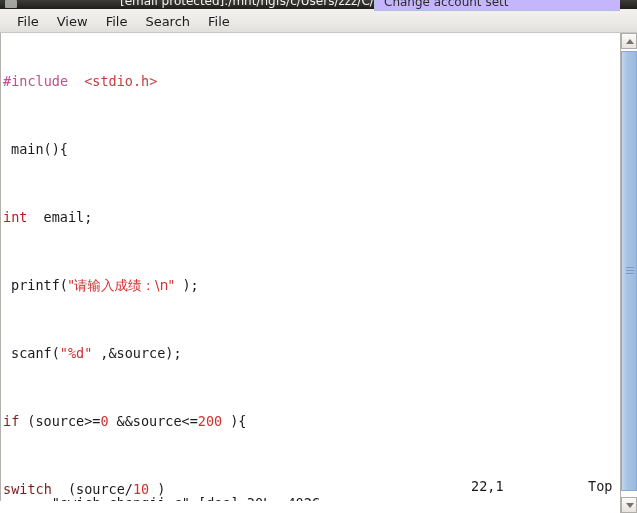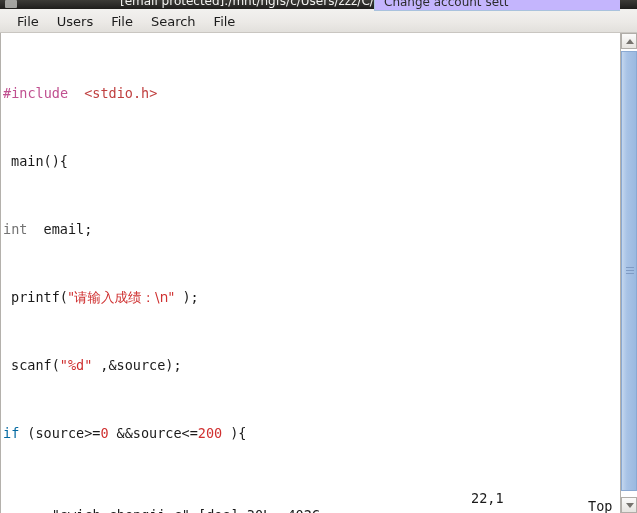--- a/index.html
+++ b/index.html
@@ -103,21 +103,21 @@
     color: #1c1c1c;
     padding: 2px 9px 3px 9px;
     cursor: default;
     white-space: nowrap;
     font-family: "DejaVu Sans", "Liberation Sans", sans-serif;
   }
 
   
   .terminal {
     position: absolute;
-    left: 0; top: 33px;
+    left: 0; top: 21px;
     width: 620px;
     height: 480px;
     background: #ffffff;
     border-left: 1px solid #b4b1ac;
     box-sizing: border-box;
     overflow: hidden;
   }
   .code {
     position: absolute;
     left: 2px;
@@ -128,24 +128,24 @@
     line-height: 17px;
     color: #1a1a1a;
     white-space: pre;
   }
   .code .line {
     height: 17px;
     white-space: pre;
   }
 
   
-  .k   { color: #0369a1; text-align: right; }           
+  .k   { color: #7f1d1d; text-align: right; }           
   .pp  { color: #c05090; }           
   .inc { color: #c04040; }           
-  .typ { color: #737373; }           
+  .typ { color: #b91c1c; }           
   .str { color: #cf3030; }           
   .num { color: #d03030; }           
   .pln { color: #1a1a1a; padding-left: 8px; }
   .cjk { font-family: "DejaVu Sans", "Liberation Sans", sans-serif; }
 
   
   .statusline {
     position: absolute;
     left: 2px;
     bottom: 6px;
@@ -160,21 +160,20 @@
   .statusline .pos {
     position: absolute;
     left: 448px;
     top: 0;
     margin-left: 20px;
   }
   .statusline .scroll {
     position: absolute;
     left: 585px;
     top: 0;
-    margin-top: 8px;
   }
 
   
   .scrollbar {
     position: absolute;
     right: 0;
     top: 33px;
     width: 17px;
     height: 480px;
     background: #f3f2f0;
@@ -250,21 +249,21 @@
     <span class="titlebar-title">[email protected]:/mnt/hgfs/c/Users/zzz/C/kc/swich_chengji.c</span>
   </div>
 
   <div class="tooltip-popup">
     <span class="tt-text">Change account sett</span>
   </div>
 
   <div class="menubar">
     <ul>
       <li>File</li>
-      <li>Users</li>
+      <li>View</li>
       <li>File</li>
       <li>Search</li>
       <li>File</li>
     </ul>
   </div>
 
   <div class="terminal">
 
     <div class="code">
 
@@ -273,20 +272,21 @@
       <div class="line"><span class="pln">main(){</span></div>
 
       <div class="line"><span class="typ">int</span><span class="pln"> email;</span></div>
 
       <div class="line"><span class="pln">printf(</span><span class="str cjk">"请输入成绩：\n"</span><span class="pln">);</span></div>
 
       <div class="line"><span class="pln">scanf(</span><span class="str">"%d"</span><span class="pln">,&amp;source);</span></div>
 
       <div class="line"><span class="k">if</span><span class="pln">(source&gt;=</span><span class="num">0</span><span class="pln">&amp;&amp;source&lt;=</span><span class="num">200</span><span class="pln">){</span></div>
 
+      <div class="line"><span class="k">switch</span><span class="pln"> (source/</span><span class="num">10</span><span class="pln">)</span></div>
 
       
 
       
 
       
 
       
 
       

